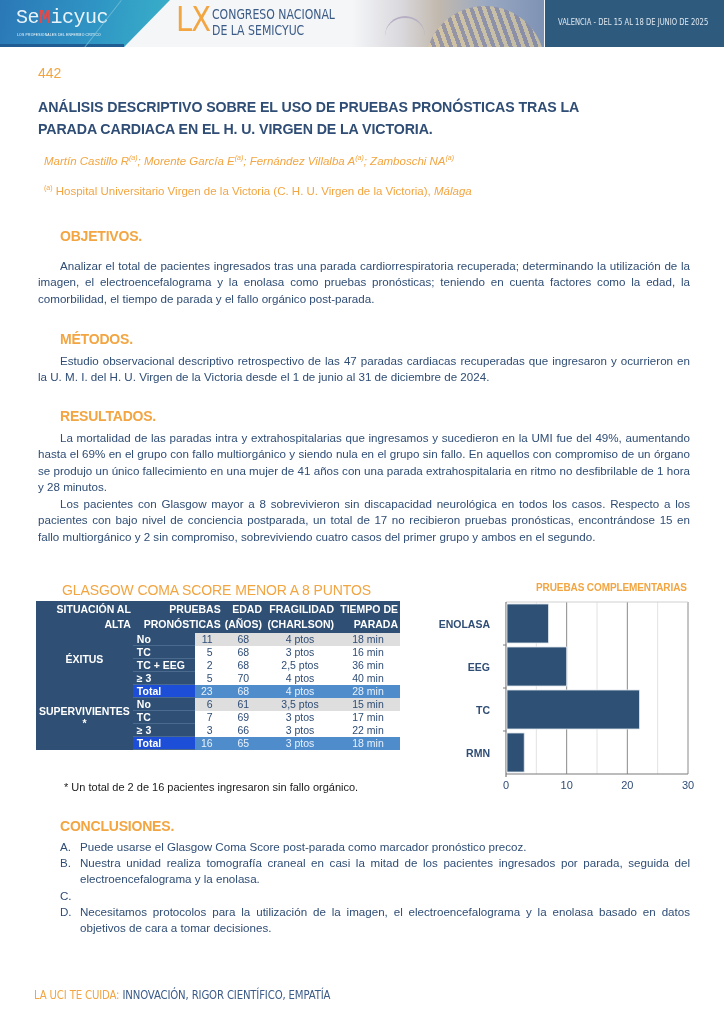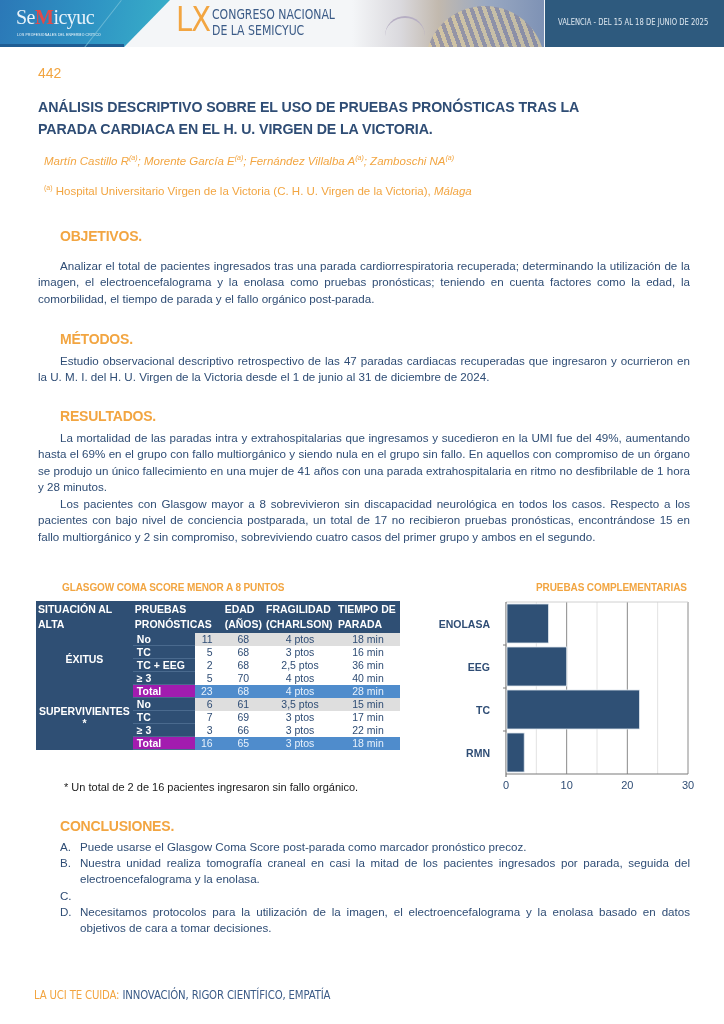--- a/index.html
+++ b/index.html
@@ -5,21 +5,21 @@
   * { box-sizing: border-box; margin: 0; padding: 0; }
   html, body { width: 724px; height: 1024px; background: #ffffff; overflow: hidden; }
   body { font-family: "Liberation Sans", sans-serif; color: #2f4d75; position: relative; }
 
   
   .banner { position: absolute; left: 0; top: 0; width: 724px; height: 47px; background: #f4f6f8; overflow: hidden; }
   .banner-logo-bg { position: absolute; left: 0; top: 0; width: 170px; height: 47px;
     background: linear-gradient(100deg, #2b78b7 0%, #2f95c4 55%, #39b0c9 100%);
     clip-path: polygon(0 0, 100% 0, 73% 100%, 0 100%); }
   .banner-logo-bg2 { position: absolute; left: 0; top: 44px; width: 124px; height: 3px; background: #1f5d93; }
-  .logo-text { position: absolute; left: 16px; top: 6px; font-family: Liberation Serif, serif; font-size: 20px; color: #e9f3fa; letter-spacing: -0.5px; }
+  .logo-text { position: absolute; left: 16px; top: 6px; font-family: Liberation Mono, monospace; font-size: 20px; color: #e9f3fa; letter-spacing: -0.5px; }
   .logo-text .m { color: #e04a4a; font-weight: bold; }
   .logo-sub { position: absolute; left: 17px; top: 33px; font-size: 3.4px; color: #ffffff; letter-spacing: 0.2px; white-space: nowrap; }
   .diag-line { position: absolute; left: 121px; top: 0; width: 1px; height: 60px; background: #7fc4dc; transform: rotate(38deg); transform-origin: top left; opacity: 0.7; }
   .lx { position: absolute; left: 176px; top: -1px; font-family: "DejaVu Sans", sans-serif; font-size: 34px; color: #f2a541; font-weight: normal; letter-spacing: -1px; transform: scaleX(0.85); transform-origin: left; }
   .congreso { position: absolute; left: 212px; top: 6px; font-family: "DejaVu Sans", sans-serif; font-size: 14px; line-height: 16px; color: #3b5b87; transform: scaleX(0.78); transform-origin: left; white-space: nowrap; }
   .city-img { position: absolute; left: 352px; top: 0; width: 192px; height: 47px;
     background: linear-gradient(90deg, rgba(244,246,248,1) 0%, rgba(212,210,215,0.8) 25%, #c2b9ae 45%, #9aa9c2 70%, #7e92b5 100%); }
   .city-arch { position: absolute; left: 425px; top: 6px; width: 120px; height: 80px; border-radius: 60px 60px 0 0; background: repeating-linear-gradient(70deg, #d7c79f 0 4px, #8a8aa0 4px 8px); opacity: 0.75; }
   .city-arch2 { position: absolute; left: 385px; top: 16px; width: 40px; height: 40px; border-top: 2px solid #b6aec3; border-radius: 50% 50% 0 0; }
   .date-band { position: absolute; left: 545px; top: 0; width: 179px; height: 47px; background: #2e5a7e; }
@@ -31,29 +31,29 @@
   .authors { position: absolute; left: 44px; top: 154px; font-size: 11.5px; font-style: italic; color: #f2a541; white-space: nowrap; }
   .authors sup, .affil sup { font-size: 7px; }
   .affil { position: absolute; left: 44px; top: 184px; font-size: 11.5px; color: #f2a541; white-space: nowrap; }
   .affil i { font-style: italic; }
 
   .section-h { position: absolute; left: 60px; font-size: 14px; font-weight: bold; color: #f2a541; letter-spacing: -0.2px; }
   .para { position: absolute; left: 38px; width: 652px; font-size: 11.6px; line-height: 16.4px; color: #2f4d75; text-align: justify; }
   .para .indent { display: inline-block; width: 22px; }
 
   
-  .tbl-title { position: absolute; left: 62px; top: 582px; font-size: 10px; font-weight: bold; color: #f2a541; letter-spacing: -0.1px; }
+  .tbl-title { position: absolute; left: 62px; top: 582px; font-size: 14px; font-weight: normal; color: #f2a541; letter-spacing: -0.1px; }
   table.gcs { position: absolute; left: 36px; top: 601px; width: 364px; border-collapse: collapse; font-size: 10.5px; }
-  table.gcs th { background: #2f4f74; color: #ffffff; font-weight: bold; text-align: left; line-height: 15px; padding: 1px 2px; }
+  table.gcs th { background: #2f4f74; color: #ffffff; font-weight: bold; text-align: right; line-height: 15px; padding: 1px 2px; }
   table.gcs td { height: 12.8px; line-height: 12px; padding: 0 3px; text-align: center; color: #2f4d75; }
   table.gcs td.grp { background: #2f4f74; color: #ffffff; font-weight: bold; text-align: center; }
   table.gcs td.lbl { background: #2f4f74; color: #ffffff; font-weight: bold; text-align: left; padding-left: 4px; border-bottom: 1px solid #4a6a8e; }
   table.gcs tr.shade td:not(.grp):not(.lbl) { background: #dedede; }
   table.gcs tr.total td:not(.grp) { background: #4f8ccc; color: #e8f1fb; }
-  table.gcs tr.total td.lbl { background: #a21caf; color: #ffffff; }
+  table.gcs tr.total td.lbl { background: #1d4ed8; color: #ffffff; }
   .footnote { position: absolute; left: 64px; top: 781px; font-size: 11px; color: #1a1a1a; white-space: nowrap; }
 
   
   .chart-title { position: absolute; left: 536px; top: 582px; font-size: 10px; font-weight: bold; color: #f2a541; letter-spacing: -0.1px; text-align: right; }
   svg.chart { position: absolute; left: 420px; top: 596px; }
 
   
   .concl { position: absolute; left: 60px; top: 839px; width: 630px; font-size: 11.6px; line-height: 16.2px; color: #2f4d75; }
   .concl li { list-style: none; display: flex; text-align: justify; }
   .concl .letter { width: 20px; flex: 0 0 20px; }

